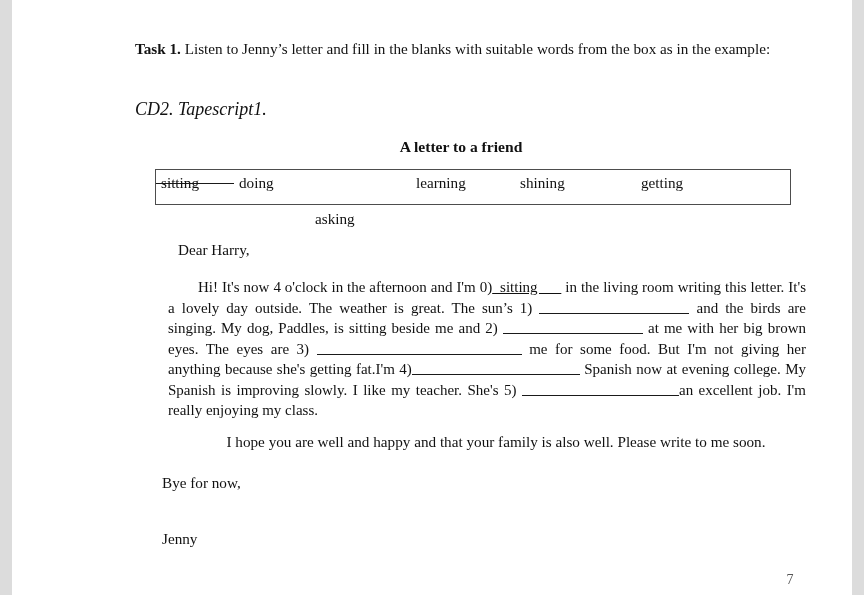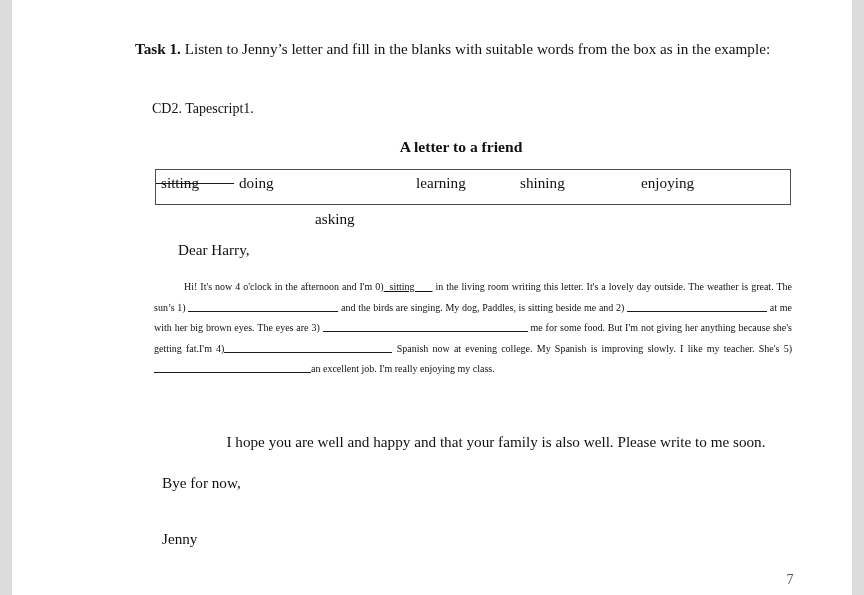--- a/index.html
+++ b/index.html
@@ -36,23 +36,24 @@
     top: 38px;
     width: 652px;
     font-size: 15.2px;
     line-height: 22px;
     text-align: left;
   }
   .task-label { font-weight: bold; }
 
   .tapescript {
     position: absolute;
-    left: 17px;
+    left: 0;
     top: 99px;
-    font-size: 14px;
+    font-size: 18px;
+    font-style: italic;
     line-height: 20px;
   }
 
   
   .letter-title {
     position: absolute;
     left: 0;
     top: 137px;
     width: 652px;
     text-align: center;
@@ -101,24 +102,24 @@
     position: absolute;
     left: 27px;
     top: 240px;
     font-size: 15.2px;
     line-height: 20px;
     margin-left: 16px;
   }
 
   .body-para {
     position: absolute;
-    left: 19px;
+    left: 33px;
     top: 277px;
     width: 638px;
-    font-size: 10px;
+    font-size: 15px;
     line-height: 20.5px;
     text-align: justify;
     text-justify: inter-word;
   }
   .body-para .indent { display: inline-block; width: 30px; }
 
   .para-hope {
     position: absolute;
     left: 27px;
     top: 432px;
@@ -189,21 +190,21 @@
     <div class="letter-title">A letter to a friend</div>
 
     <div class="wordbox">
       <div class="wordbox-inner">
         <div class="strike-line"></div>
         <span class="word struck" style="left:5px;">sitting</span>
         <span class="word" style="left:83px;">doing</span>
         <span class="word" style="left:159px;margin-top:36px;">asking</span>
         <span class="word" style="left:260px;">learning</span>
         <span class="word" style="left:364px;">shining</span>
-        <span class="word" style="left:485px;">enjoying</span>
+        <span class="word" style="left:485px;">getting</span>
       </div>
     </div>
 
     <div class="salutation">Dear Harry,</div>
 
     <div class="body-para">
       <span class="indent"></span><span>Hi! It's now 4 o'clock in the afternoon and I'm 0)</span><span class="filled">  sitting      </span><span> in the living room writing this letter. It's a lovely day outside. The weather is great. The sun’s 1)</span> <span class="blank blank-1"></span><span> and the birds are singing. My dog, Paddles, is sitting beside me and 2)</span> <span class="blank blank-2"></span><span> at me with her big brown eyes. The eyes are 3)</span> <span class="blank blank-3"></span><span> me for some food. But I'm not giving her anything because she's getting fat.I'm 4)</span><span class="blank blank-4"></span><span> Spanish now at evening college. My Spanish is improving slowly. I like my teacher. She's 5)</span> <span class="blank blank-5"></span><span>an excellent job. I'm really enjoying my class.</span>
     </div>
 
     <div class="para-hope">

